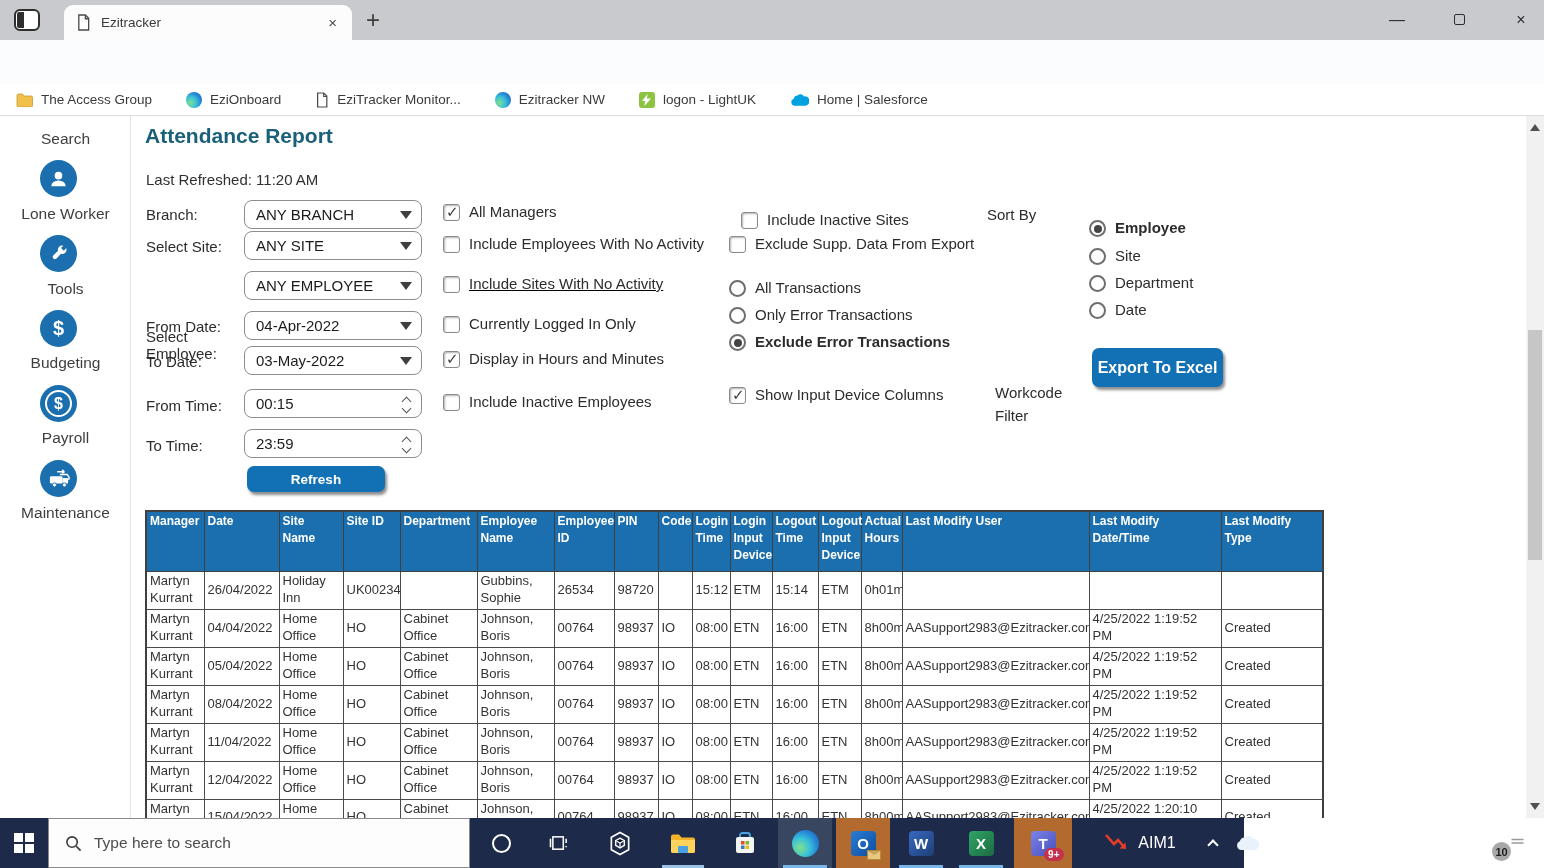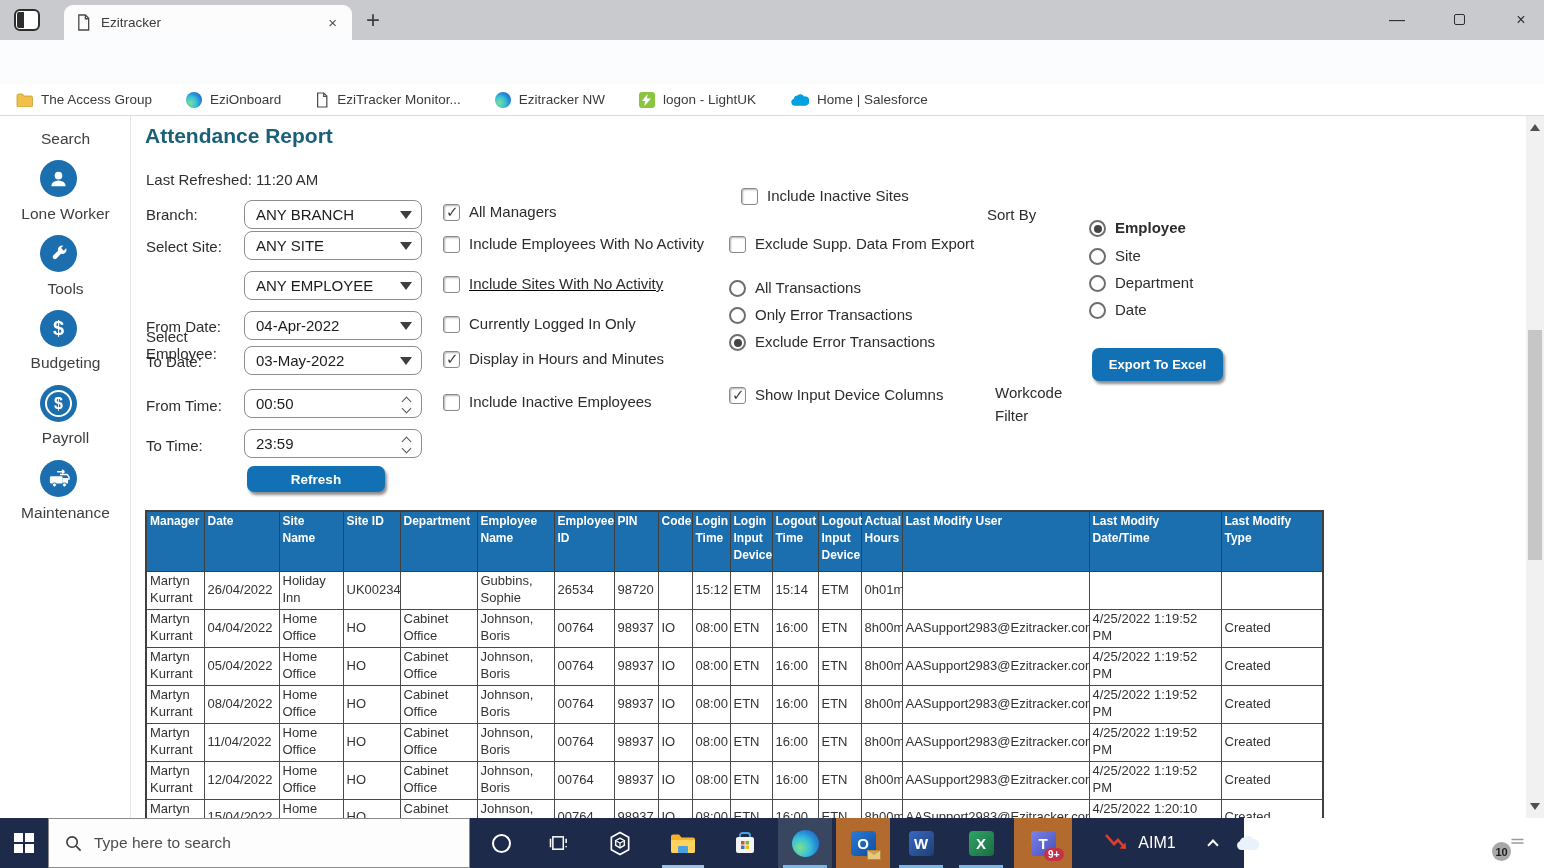--- a/index.html
+++ b/index.html
@@ -289,21 +289,21 @@
     </div>
   <div class="dd" style="left:244px;top:195px;">
       <span class="val">04-Apr-2022</span>
       <span class="caret"></span>
     </div>
   <div class="dd" style="left:244px;top:230px;">
       <span class="val">03-May-2022</span>
       <span class="caret"></span>
     </div>
   <div class="dd" style="left:244px;top:273px;">
-      <span class="val">00:50</span>
+      <span class="val">00:15</span>
       <span class="spin"></span>
     </div>
   <div class="dd" style="left:244px;top:313px;">
       <span class="val">23:59</span>
       <span class="spin"></span>
     </div>
 
   <div class="btn" style="left:247px;top:350px;width:138px;height:26px;">Refresh</div>
 
   <div class="check-row" style="left:443px;top:88px;">
@@ -324,37 +324,37 @@
     </div>
   <div class="check-row" style="left:443px;top:235px;">
       <span class="cb on"></span>
       <span class="chk-label">Display in Hours and Minutes</span>
     </div>
   <div class="check-row" style="left:443px;top:278px;">
       <span class="cb"></span>
       <span class="chk-label">Include Inactive Employees</span>
     </div>
 
-  <div class="check-row" style="left:729px;top:72px;padding-left:12px;">
+  <div class="check-row" style="left:729px;top:96px;padding-left:12px;">
       <span class="cb"></span>
       <span class="chk-label">Include Inactive Sites</span>
     </div>
   <div class="check-row" style="left:729px;top:120px;">
       <span class="cb"></span>
       <span class="chk-label">Exclude Supp. Data From Export</span>
     </div>
   <div class="check-row" style="left:729px;top:164px;">
       <span class="rd"></span>
       <span class="chk-label">All Transactions</span>
     </div>
   <div class="check-row" style="left:729px;top:191px;">
       <span class="rd"></span>
       <span class="chk-label">Only Error Transactions</span>
     </div>
-  <div class="check-row" style="left:729px;top:218px;">
+  <div class="check-row" style="left:729px;top:218px;font-weight:bold;">
       <span class="rd on"></span>
       <span class="chk-label">Exclude Error Transactions</span>
     </div>
   <div class="check-row" style="left:729px;top:271px;">
       <span class="cb on"></span>
       <span class="chk-label">Show Input Device Columns</span>
     </div>
 
   <div class="flabel" style="left:987px;top:90px;">Sort By</div>
   <div class="check-row" style="left:1089px;top:104px;font-weight:bold;">
@@ -367,21 +367,21 @@
     </div>
   <div class="check-row" style="left:1089px;top:159px;">
       <span class="rd"></span>
       <span class="chk-label">Department</span>
     </div>
   <div class="check-row" style="left:1089px;top:186px;">
       <span class="rd"></span>
       <span class="chk-label">Date</span>
     </div>
 
-  <div class="btn" style="left:1092px;top:232px;width:131px;height:33px;font-size:13px;">Export To Excel</div>
+  <div class="btn" style="left:1092px;top:232px;width:131px;height:39px;font-size:16px;">Export To Excel</div>
 
   <div class="flabel" style="left:995px;top:268px;">
     <div>Workcode</div>
     <div style="margin-top:6px;">Filter</div>
   </div>
 
   <div id="tablewrap">
     <table id="att-table">
         <colgroup>
           <col style="width: 58px;">

